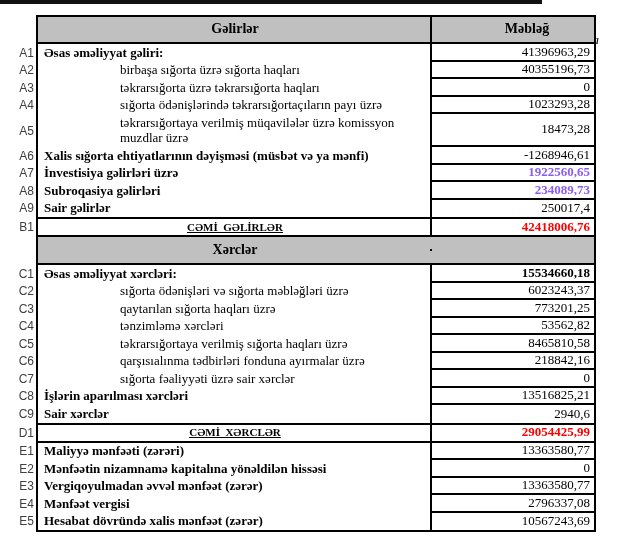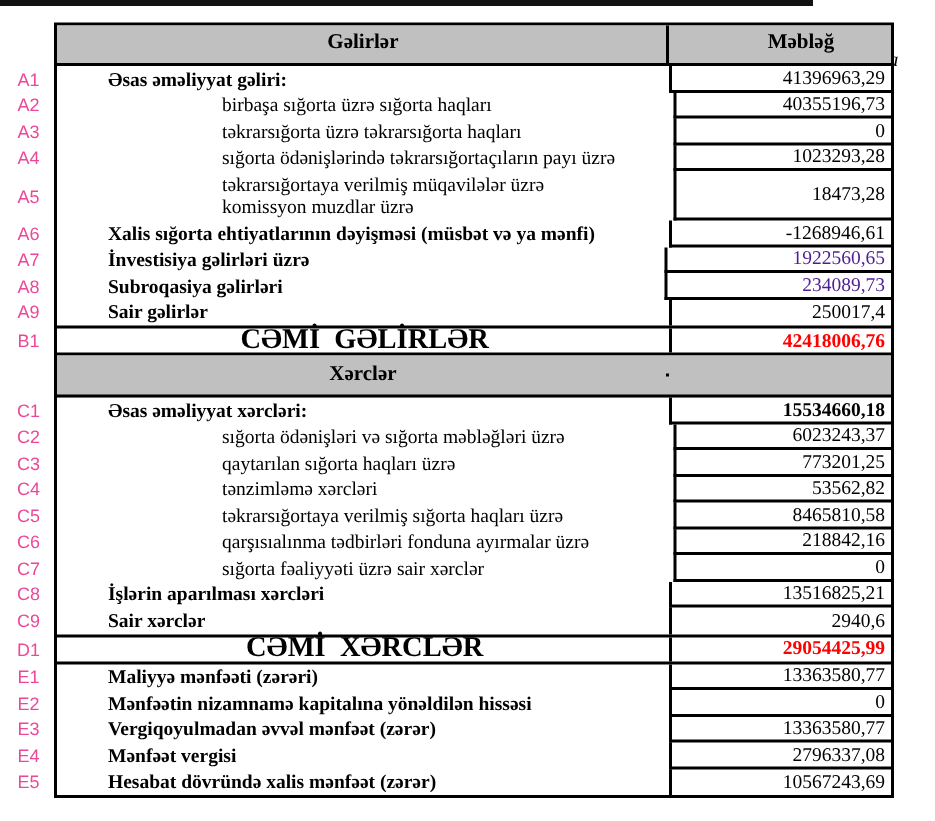--- a/index.html
+++ b/index.html
@@ -5,38 +5,38 @@
   html,body{margin:0;padding:0;background:#fff;}
   body{width:623px;height:547px;position:relative;overflow:hidden;
        font-family:"Liberation Serif","DejaVu Serif",serif;color:#000;}
   .topbar{position:absolute;top:0;left:0;width:542px;height:4px;background:#111;}
   .unit{position:absolute;top:0;right:24px;font-style:italic;font-size:13.5px;margin-top:32px;}
   .table{position:absolute;top:15px;left:36px;width:560px;border:2px solid #000;
          box-sizing:border-box;background:#fff;}
   .row{display:flex;position:relative;box-sizing:border-box;align-items:stretch;}
   .rcode{position:absolute;left:-34px;top:50%;transform:translateY(-50%);
          width:30px;font-family:"Liberation Sans","DejaVu Sans",sans-serif;
-         font-size:12px;color:#ec4899;text-align:center;line-height:12px;}
-  .cell{box-sizing:border-box;display:flex;align-items:center;font-size:13px;line-height:14.5px;margin-left:28px;}
+         font-size:12px;color:#404040;text-align:right;line-height:12px;}
+  .cell{box-sizing:border-box;display:flex;align-items:center;font-size:13px;line-height:14.5px;}
   .desc{width:392px;padding:1px 4px 1px 6px;}
   .val{width:164px;border-left:2px solid #000;border-bottom:2px solid #000;
        justify-content:flex-end;text-align:right;padding:1px 4px 1px 2px;}
   .row{height:17.5px;}
   .row.h2l{height:33px;}
   .r-hdr{height:27px;background:#C0C0C0;border-bottom:2px solid #000;}
   .r-hdr.h28{height:28px;align-items:center;}
   .r-hdr .desc{justify-content:center;font-weight:bold;font-size:14px;}
   .r-hdr .val{justify-content:center;font-weight:bold;font-size:14px;border-bottom:none;padding-left:32px;}
   .r-total{height:20px;border-top:2px solid #000;border-bottom:2px solid #000;}
-  .r-total .desc{justify-content:center;font-weight:bold;font-size:19px;white-space:pre-wrap;}
+  .r-total .desc{justify-content:center;font-weight:bold;font-size:11px;white-space:pre-wrap;text-decoration:underline;}
   .r-total .val{border-bottom:none;font-weight:bold;}
   .b{font-weight:bold;}
   .ind{padding-left:82px;}
   .vred{color:#FF0000;font-weight:bold;}
-  .vmaroon{color:#4c1d95;font-weight:normal;padding-left:40px;}
+  .vmaroon{color:#8b5cf6;font-weight:bold;padding-left:40px;}
   .vbold{font-weight:bold;}
   .nb{border-bottom:none;}
 </style>
 </head>
 <body>
 
 <div class="topbar"></div>
 <div class="unit">manatla</div>
 
 <div class="table">

